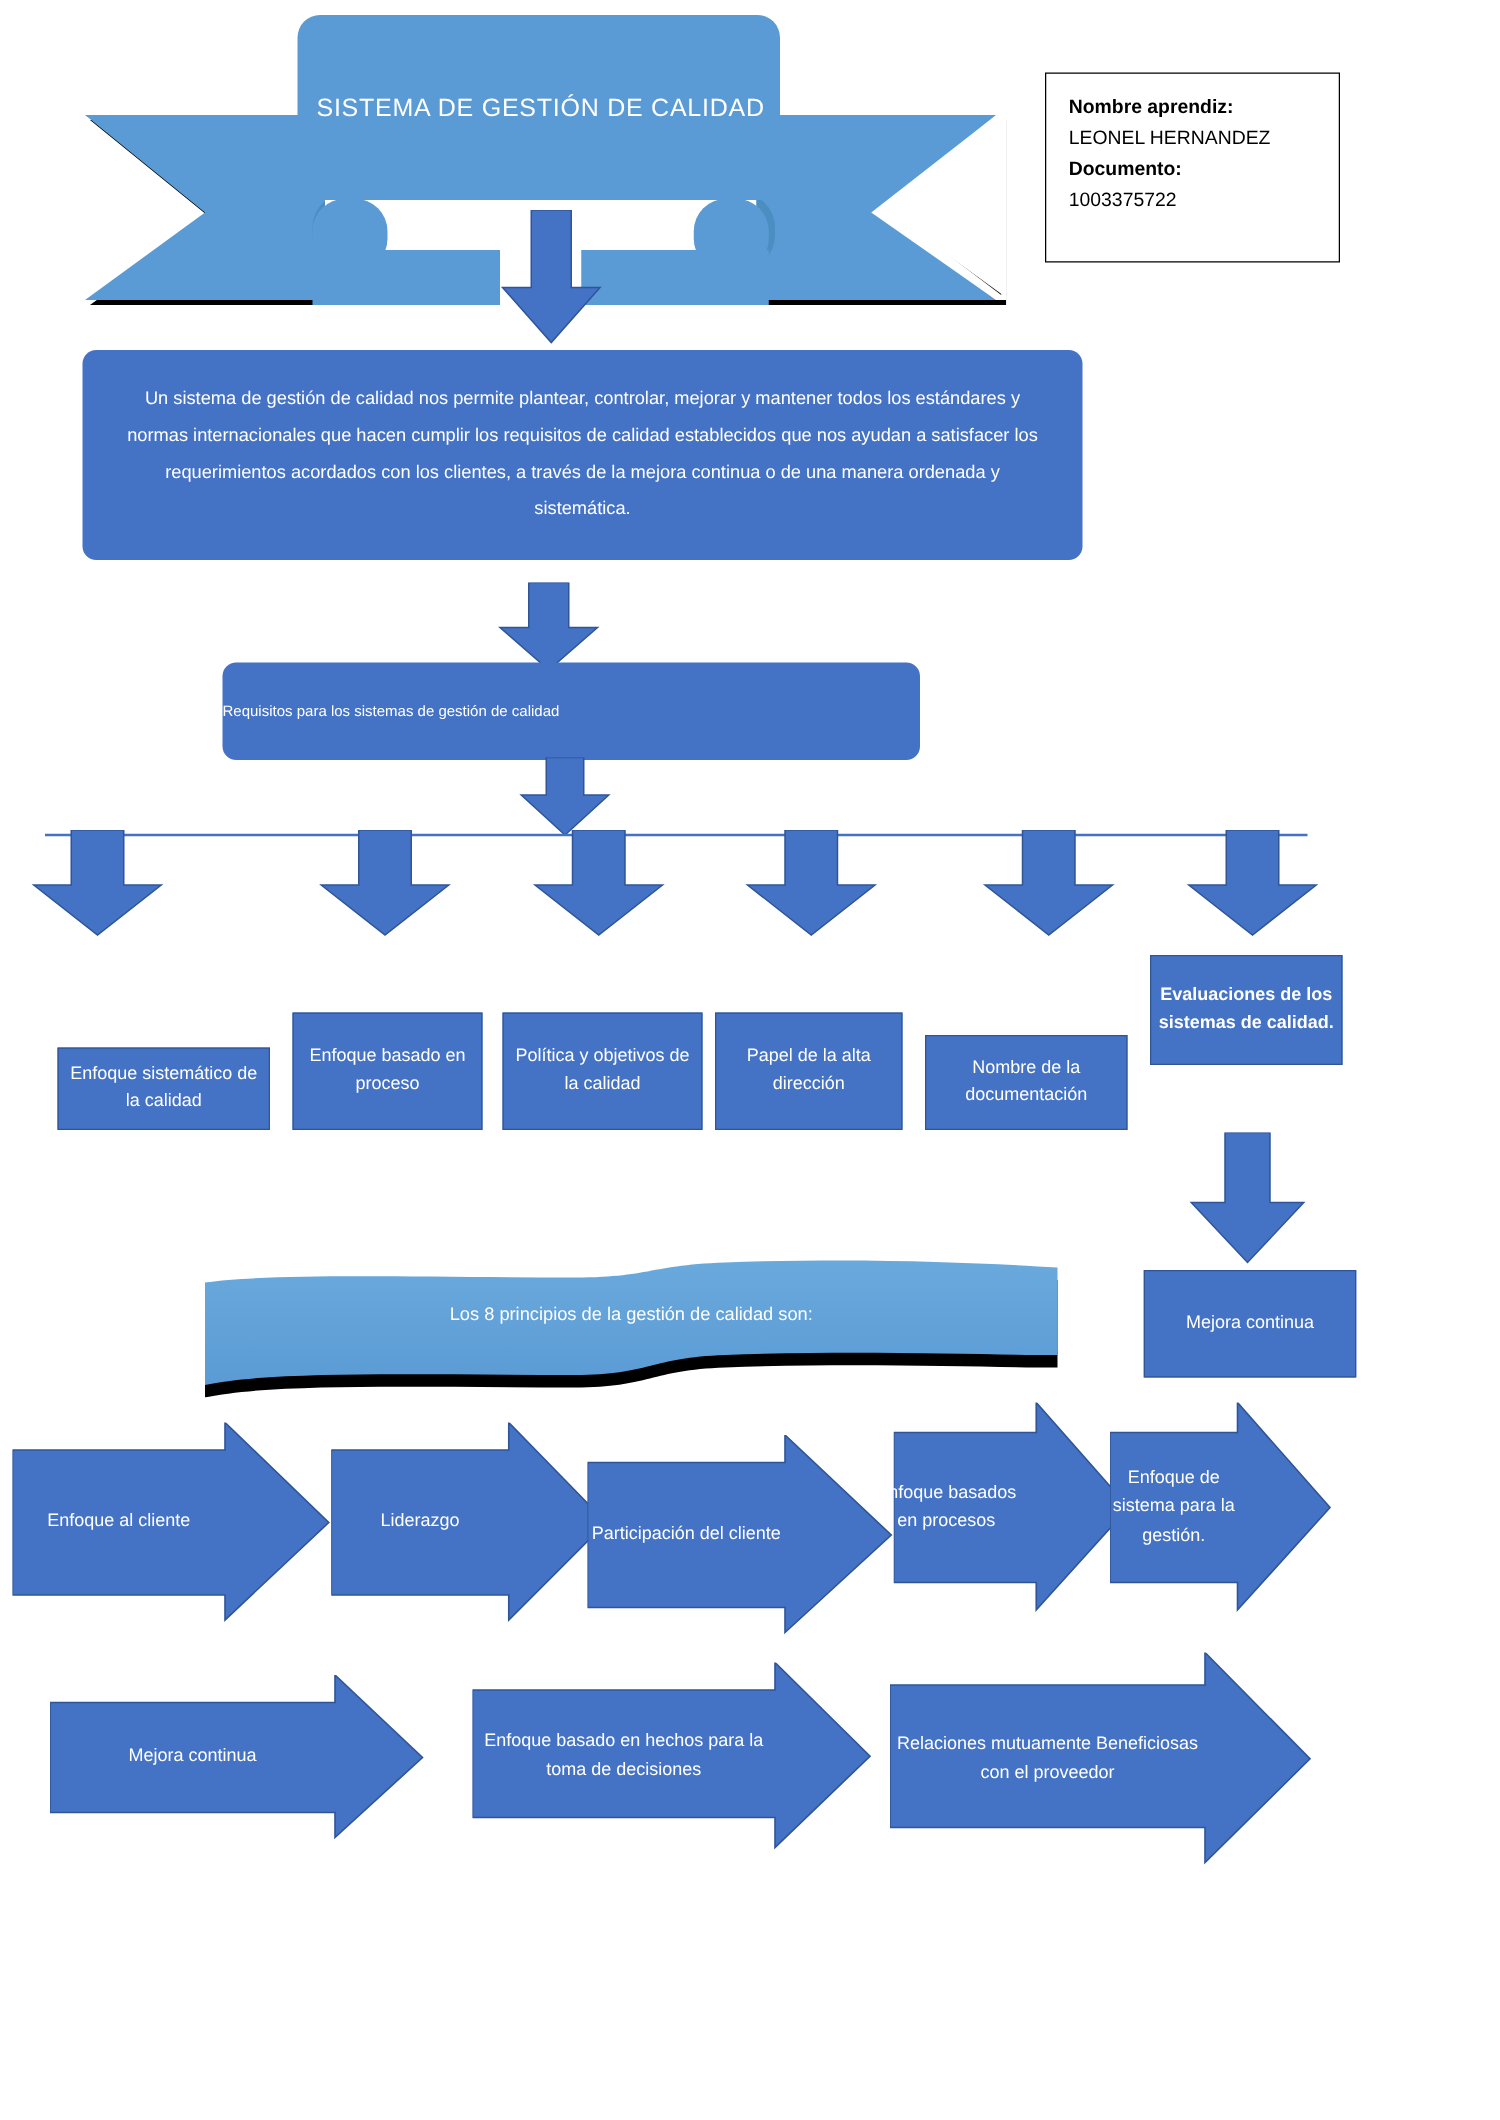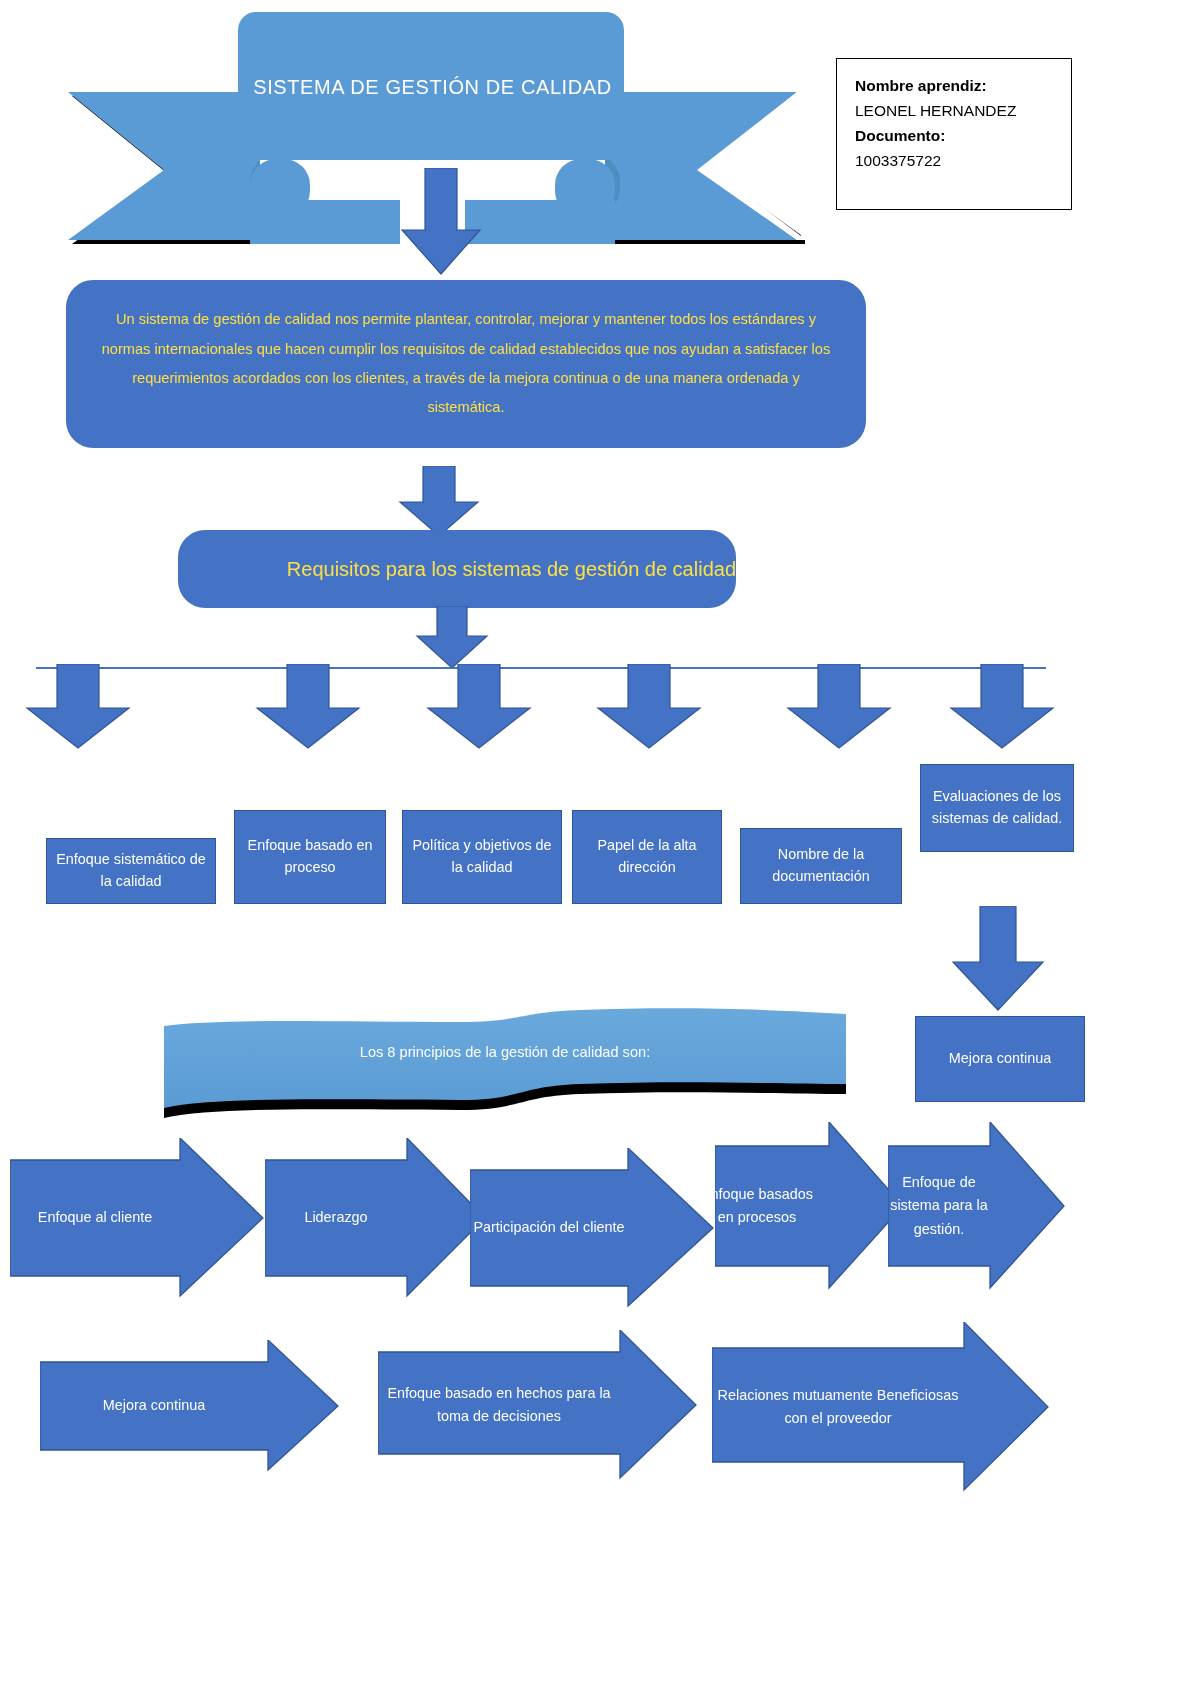--- a/index.html
+++ b/index.html
@@ -21,27 +21,27 @@
   
   #namebox{
     left:836px;top:58px;width:236px;height:152px;
     border:1.6px solid #000;background:#fff;color:#000;
     padding:14px 0 15px 18px;font-size:15.5px;line-height:1.62;
   }
   #namebox .b{font-weight:bold;}
 
   
   .rbox{
-    background:#4472c4;border-radius:27px;
-    display:flex;align-items:center;justify-content:flex-end;
-    text-align:center;color:#fde047;
+    background:#4472c4;border-radius:11px;
+    display:flex;align-items:center;justify-content:flex-start;
+    text-align:center;color:#ffffff;
   }
   #para{left:66px;top:280px;width:800px;height:168px;}
   #para p{margin:0;padding:0 34px;font-size:14.6px;line-height:2.02;}
-  #requisitos{left:178px;top:530px;width:558px;height:78px;font-size:20px;}
+  #requisitos{left:178px;top:530px;width:558px;height:78px;font-size:12px;}
 
   
   .sbox{
     background:#4472c4;border:1.3px solid #2f5597;
     display:flex;align-items:center;justify-content:center;
     text-align:center;color:#fff;font-size:14.4px;line-height:1.52;
     padding:0 6px;
   }
 
   
@@ -173,21 +173,21 @@
 </div>
 <div class="abs sbox" style="left:402px;top:810px;width:160px;height:94px;">
   <span>Política y objetivos de la calidad</span>
 </div>
 <div class="abs sbox" style="left:572px;top:810px;width:150px;height:94px;">
   <span>Papel de la alta dirección</span>
 </div>
 <div class="abs sbox" style="left:740px;top:828px;width:162px;height:76px;">
   <span>Nombre de la documentación</span>
 </div>
-<div class="abs sbox" style="left:920px;top:764px;width:154px;height:88px;">
+<div class="abs sbox" style="left:920px;top:764px;width:154px;height:88px;font-weight:bold;">
   <span>Evaluaciones de los sistemas de calidad.</span>
 </div>
 
 <div class="abs" style="left:950px;top:906px;">
   <svg class="darr" width="96" height="106" viewBox="0 0 96 106">
       <polygon points="30,0 66,0 66,56 93,56 48,104 3,56 30,56"></polygon>
     </svg>
 </div>
 
 <div class="abs sbox" style="left:915px;top:1016px;width:170px;height:86px;">

